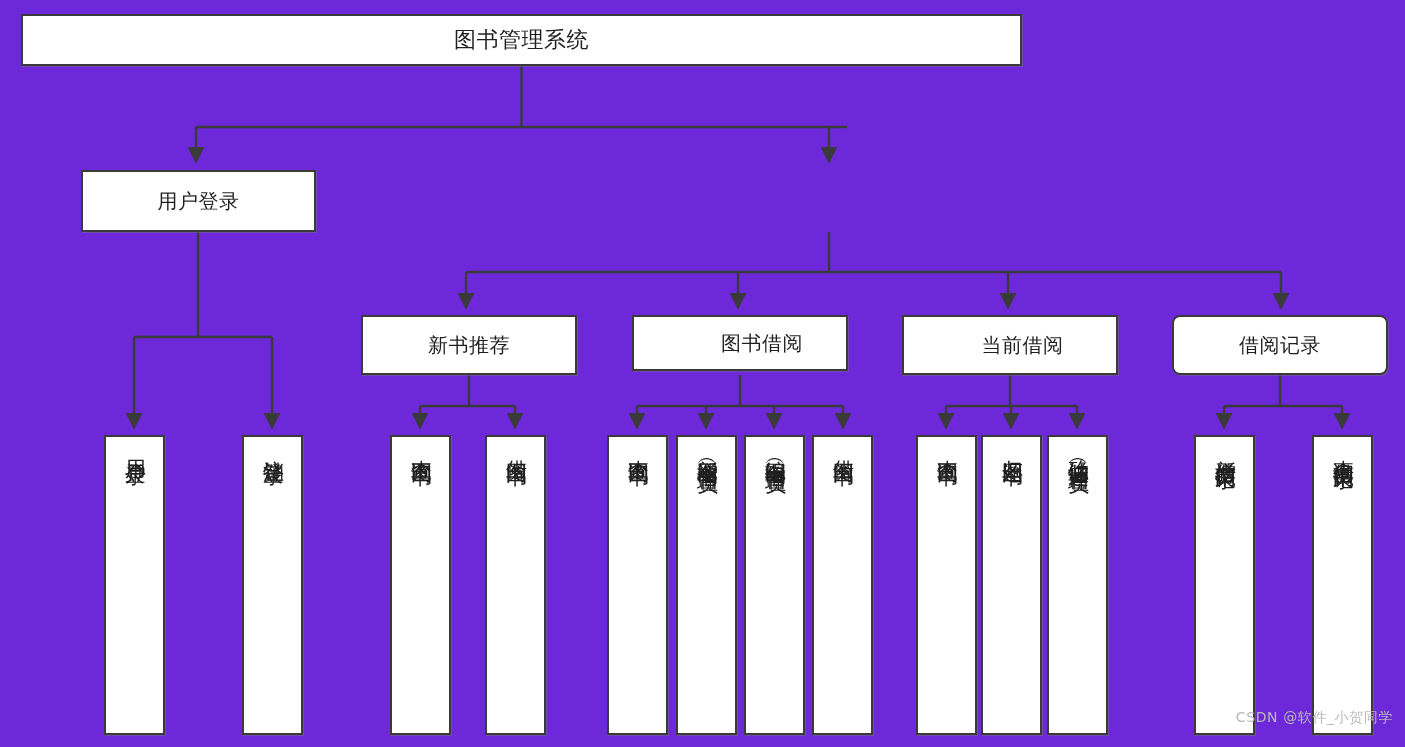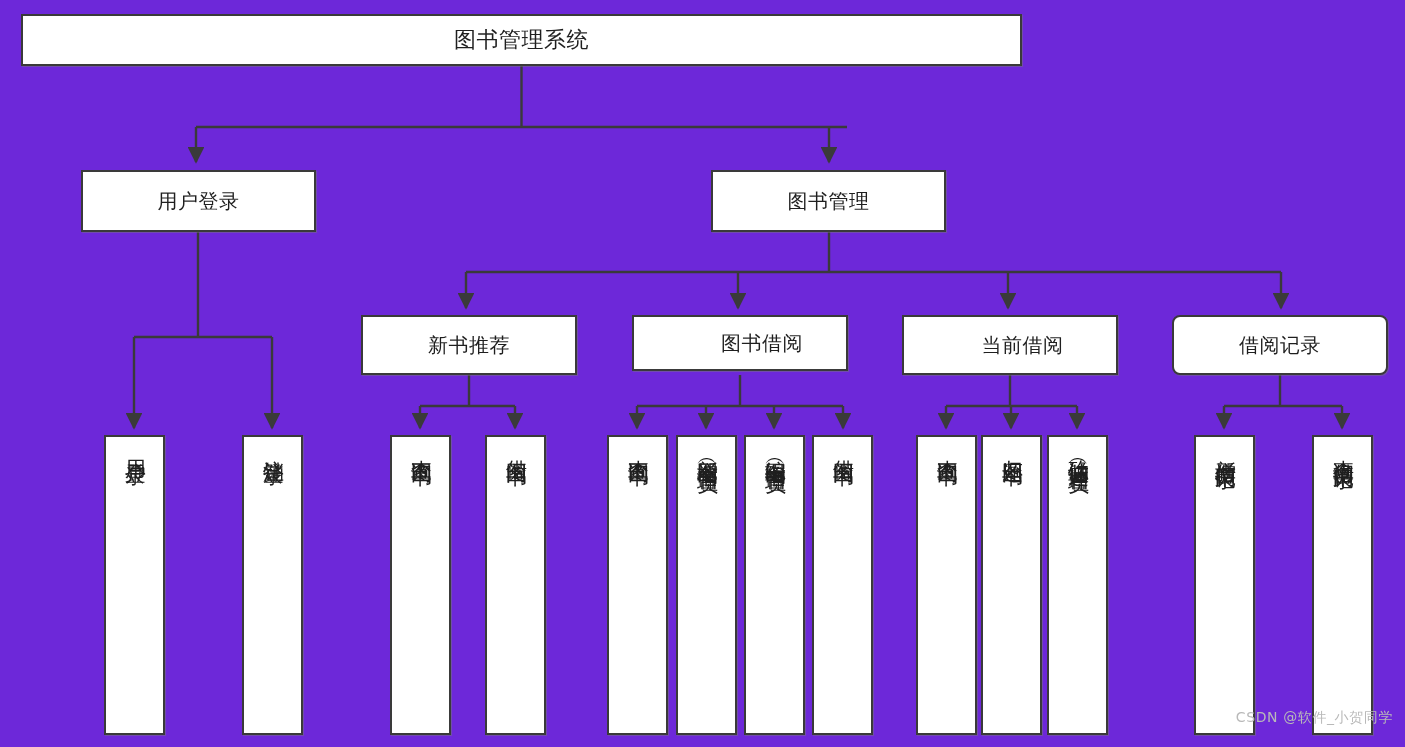--- a/index.html
+++ b/index.html
@@ -130,23 +130,20 @@
   </svg>
 
   <div class="node root" style="left:21px; top:14px; width:1001px; height:52px;">
     <span class="label">图书管理系统</span>
   </div>
 
   <div class="node branch" style="left:81px; top:170px; width:235px; height:62px;">
     <span class="label">用户登录</span>
   </div>
 
-  <div class="node branch" style="left:711px; top:170px; width:235px; height:62px;">
-    <span class="label">图书管理</span>
-  </div>
 
   <div class="node branch" style="left:361px; top:315px; width:216px; height:60px;">
     <span class="label">新书推荐</span>
   </div>
 
   <div class="node branch" style="left:632px; top:315px; width:216px; height:56px;padding-left:44px;">
     <span class="label">图书借阅</span>
   </div>
 
   <div class="node branch" style="left:902px; top:315px; width:216px; height:60px;padding-left:25px;">

